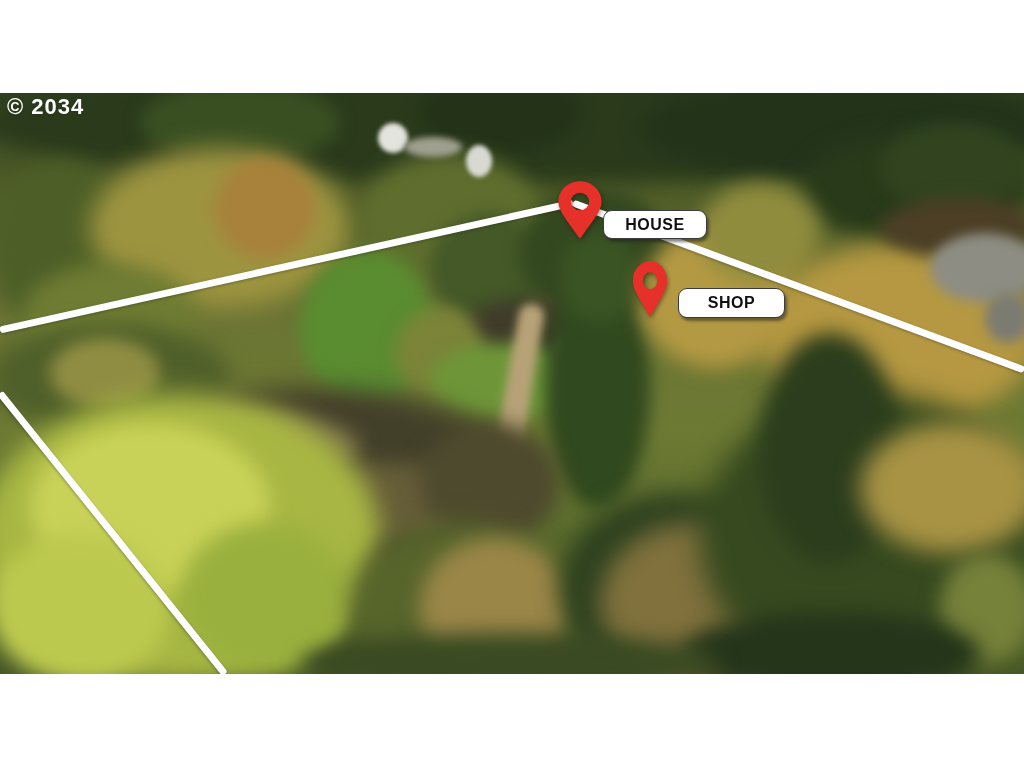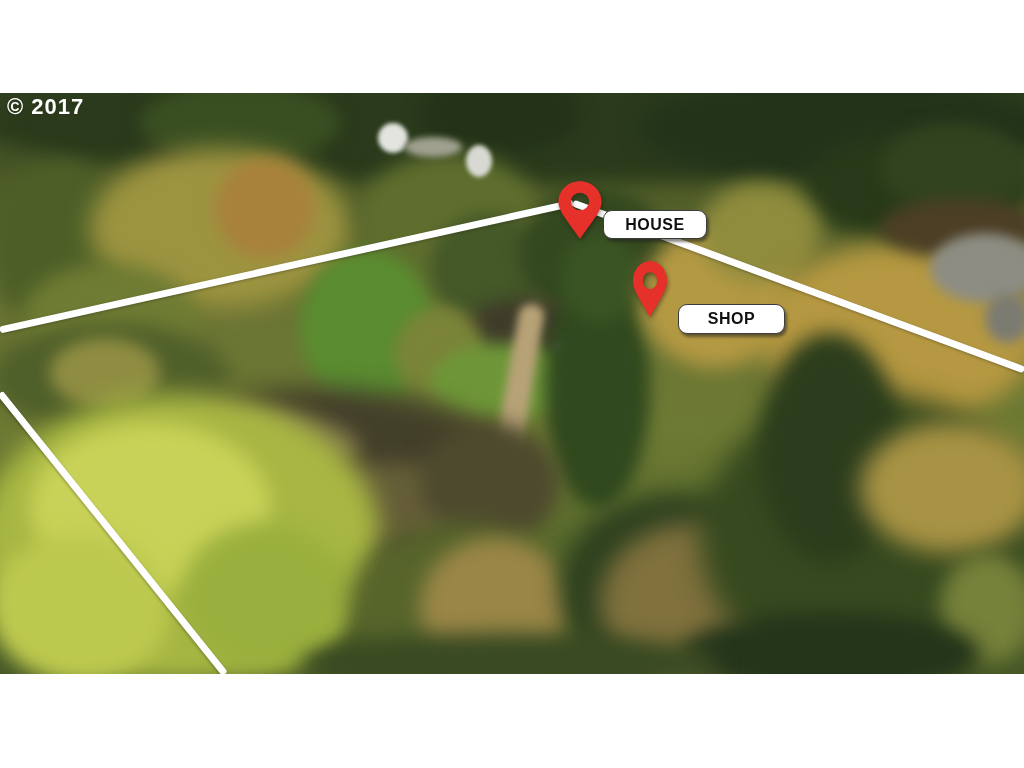--- a/index.html
+++ b/index.html
@@ -78,38 +78,38 @@
         <div class="blob" style="left: 940px; top: 460px; width: 95px; height: 110px; background: rgb(118, 129, 58); filter: blur(10px);"></div>
         <div class="blob" style="left: 680px; top: 520px; width: 300px; height: 80px; background: rgb(36, 53, 26); filter: blur(10px);"></div>
         <div class="blob" style="left: 300px; top: 540px; width: 420px; height: 60px; background: rgb(58, 74, 34); filter: blur(10px);"></div>
       </div>
     <div id="line-layer">
         <div class="bline" style="left: 0px; top: 237px; width: 586.905px; height: 7px; background: rgb(255, 255, 255); transform-origin: 0px 50%; transform: translateY(-50%) rotate(-12.497deg);"></div>
         <div class="bline" style="left: 573px; top: 110px; width: 480.926px; height: 7px; background: rgb(255, 255, 255); transform-origin: 0px 50%; transform: translateY(-50%) rotate(20.319deg);"></div>
         <div class="bline" style="left: 0px; top: 300px; width: 359.981px; height: 7px; background: rgb(255, 255, 255); transform-origin: 0px 50%; transform: translateY(-50%) rotate(51.3153deg);"></div>
       </div>
 
-    <div class="watermark">© 2017</div>
+    <div class="watermark">© 2034</div>
 
     <div class="marker">
       <svg class="pin" id="pin-0" viewBox="0 0 40 52" preserveAspectRatio="none" style="left: 556px; top: 87px; width: 48px; height: 60px;">
         <path id="pin-path-0" fill-rule="evenodd" d="M20 1 C10 1 2 9 2 18.6 C2 26 7 32 20 51 C33 32 38 26 38 18.6 C38 9 30 1 20 1 Z
              M20 11 a7.6 7.6 0 1 1 0 15.2 a7.6 7.6 0 1 1 0 -15.2 Z" fill="#e5312a"></path>
       </svg>
       <div class="pill" id="pill-0" style="left: 603px; top: 117px; width: 102px; height: 27px;">
         <span>HOUSE</span>
       </div>
     </div>
 
     <div class="marker">
       <svg class="pin" id="pin-1" viewBox="0 0 40 52" preserveAspectRatio="none" style="left: 631px; top: 167px; width: 38px; height: 58px;">
         <path id="pin-path-1" fill-rule="evenodd" d="M20 1 C10 1 2 9 2 18.6 C2 26 7 32 20 51 C33 32 38 26 38 18.6 C38 9 30 1 20 1 Z
              M20 11 a7.6 7.6 0 1 1 0 15.2 a7.6 7.6 0 1 1 0 -15.2 Z" fill="#e5312a"></path>
       </svg>
-      <div class="pill" id="pill-1" style="left: 678px; top: 211px; width: 105px; height: 28px;">
+      <div class="pill" id="pill-1" style="left: 678px; top: 195px; width: 105px; height: 28px;">
         <span>SHOP</span>
       </div>
     </div>
   </div>
 
   <div class="letterbox top"></div>
   <div class="letterbox bottom"></div>
 </div>
 
 </body></html>

